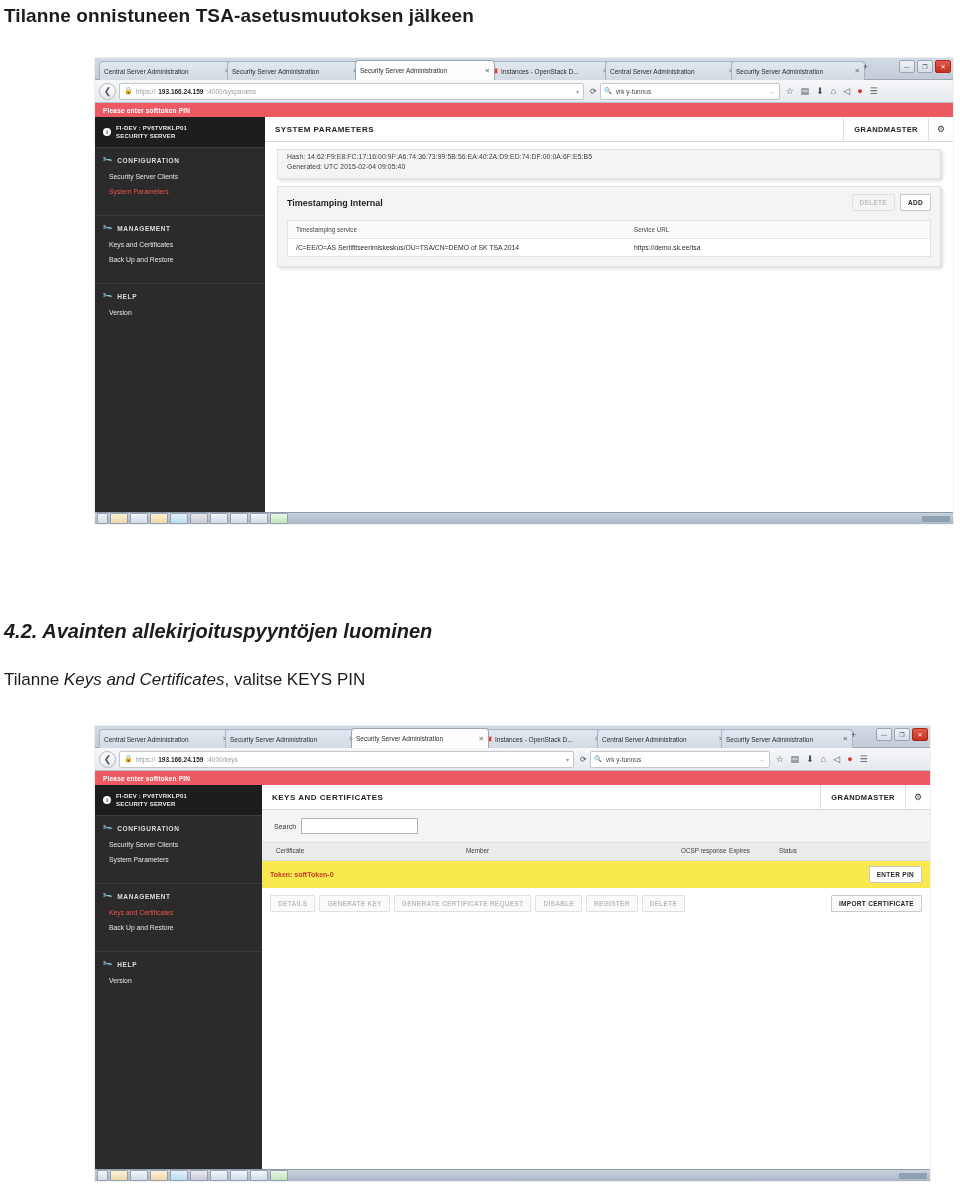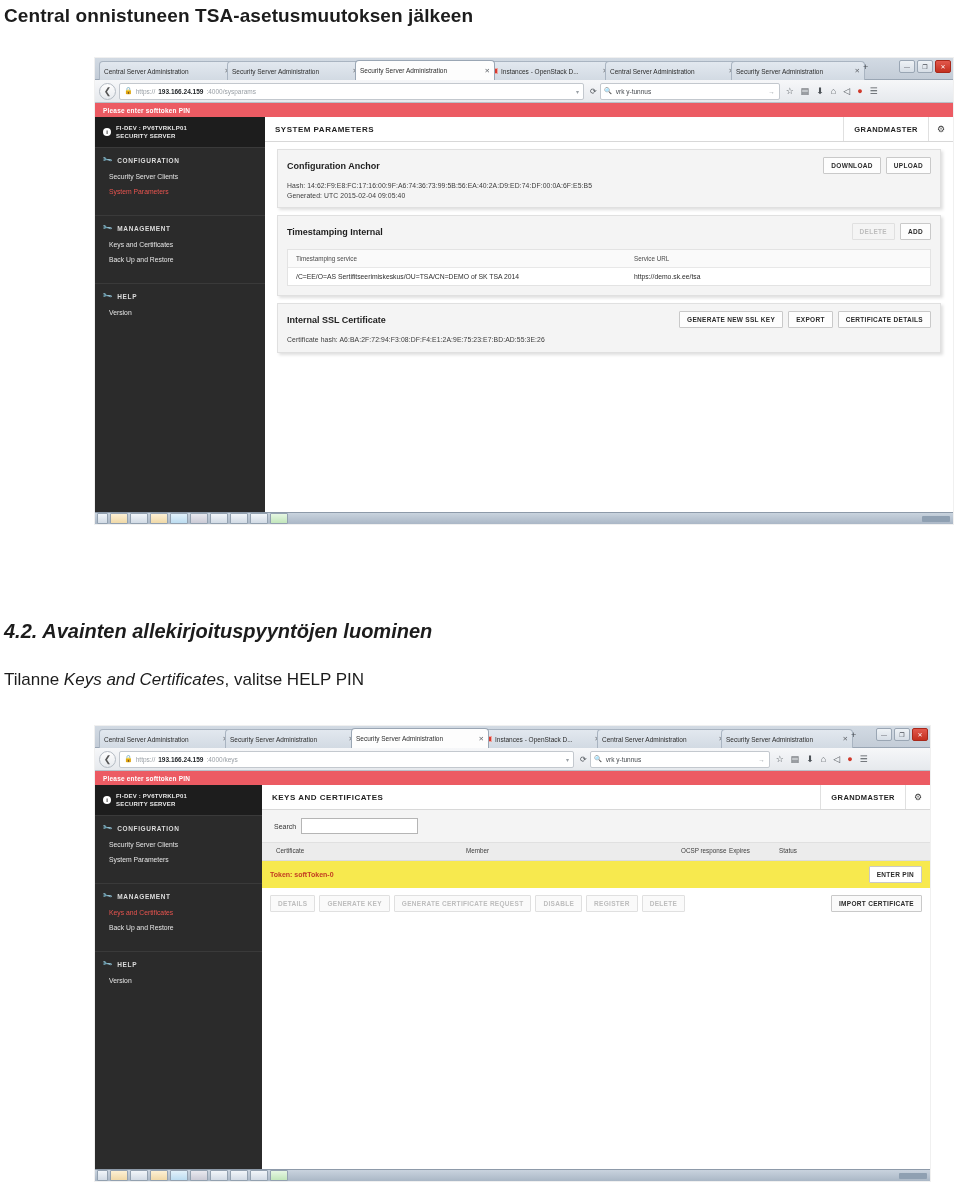--- a/index.html
+++ b/index.html
@@ -117,21 +117,21 @@
   .tsk.b{background:linear-gradient(#e2f1fa,#bcdcf0);}
   .tsk.c{background:linear-gradient(#e6f7e3,#c2e6bb);}
   .tsk.d{background:linear-gradient(#e9e9ef,#cbcbd6);}
   .tray{margin-left:auto;margin-right:3px;width:28px;height:6px;background:#8fa0b2;border-radius:1px;}
 </style>
 </head>
 <body>
 
 <div class="page">
 
-  <div class="doc-title">Central onnistuneen TSA-asetusmuutoksen jälkeen</div>
+  <div class="doc-title">Tilanne onnistuneen TSA-asetusmuutoksen jälkeen</div>
 
   <div class="shot" style="left:95px;top:58px;width:858px;height:466px;">
    <div class="shot-inner">
 
     <div class="tabstrip">
       <div class="tab" style="left:4px;width:126px;">
         <span>Central Server Administration</span>
         <span class="tab-x">✕</span>
       </div>
       <div class="tab" style="left:132px;width:126px;">
@@ -222,27 +222,20 @@
       <div class="content">
         <div class="content-head">
           <div class="title">SYSTEM PARAMETERS</div>
           <div class="right">
             <div class="user">GRANDMASTER</div>
             <div class="gear">⚙</div>
           </div>
         </div>
 
         <div class="panel">
-          <div class="panel-head">
-            <h3>Configuration Anchor</h3>
-            <div class="panel-btns">
-              <div class="btn">DOWNLOAD</div>
-              <div class="btn">UPLOAD</div>
-            </div>
-          </div>
           <div class="panel-line">Hash: 14:62:F9:E8:FC:17:16:00:9F:A6:74:36:73:99:5B:56:EA:40:2A:D9:ED:74:DF:00:0A:6F:E5:B5</div>
           <div class="panel-line">Generated: UTC 2015-02-04 09:05:40</div>
         </div>
 
         <div class="panel">
           <div class="panel-head">
             <h3>Timestamping Internal</h3>
             <div class="panel-btns">
               <div class="btn disabled">DELETE</div>
               <div class="btn">ADD</div>
@@ -253,31 +246,20 @@
               <span style="width:330px">Timestamping service</span>
               <span>Service URL</span>
             </div>
             <div class="trow">
               <span style="width:330px">/C=EE/O=AS Sertifitseerimiskeskus/OU=TSA/CN=DEMO of SK TSA 2014</span>
               <span>https://demo.sk.ee/tsa</span>
             </div>
           </div>
         </div>
 
-        <div class="panel">
-          <div class="panel-head">
-            <h3>Internal SSL Certificate</h3>
-            <div class="panel-btns">
-              <div class="btn">GENERATE NEW SSL KEY</div>
-              <div class="btn">EXPORT</div>
-              <div class="btn">CERTIFICATE DETAILS</div>
-            </div>
-          </div>
-          <div class="panel-line" style="padding-bottom:9px">Certificate hash: A6:BA:2F:72:94:F3:08:DF:F4:E1:2A:9E:75:23:E7:BD:AD:55:3E:26</div>
-        </div>
       </div>
     </div>
 
     <div class="taskbar">
       <div class="tsk s"></div>
       <div class="tsk a"></div>
       <div class="tsk"></div>
       <div class="tsk a"></div>
       <div class="tsk b"></div>
       <div class="tsk d"></div>
@@ -289,21 +271,21 @@
     </div>
 
    </div>
   </div>
 
   <div class="sec-head">
     <span class="num">4.2.</span>
     <span>Avainten allekirjoituspyyntöjen luominen</span>
   </div>
   <div class="sec-body">
-    <span>Tilanne </span><em>Keys and Certificates</em><span>, valitse HELP PIN</span>
+    <span>Tilanne </span><em>Keys and Certificates</em><span>, valitse KEYS PIN</span>
   </div>
 
   <div class="shot" style="left:95px;top:726px;width:835px;height:455px;">
    <div class="shot-inner">
 
     <div class="tabstrip">
       <div class="tab" style="left:4px;width:124px;">
         <span>Central Server Administration</span>
         <span class="tab-x">✕</span>
       </div>

